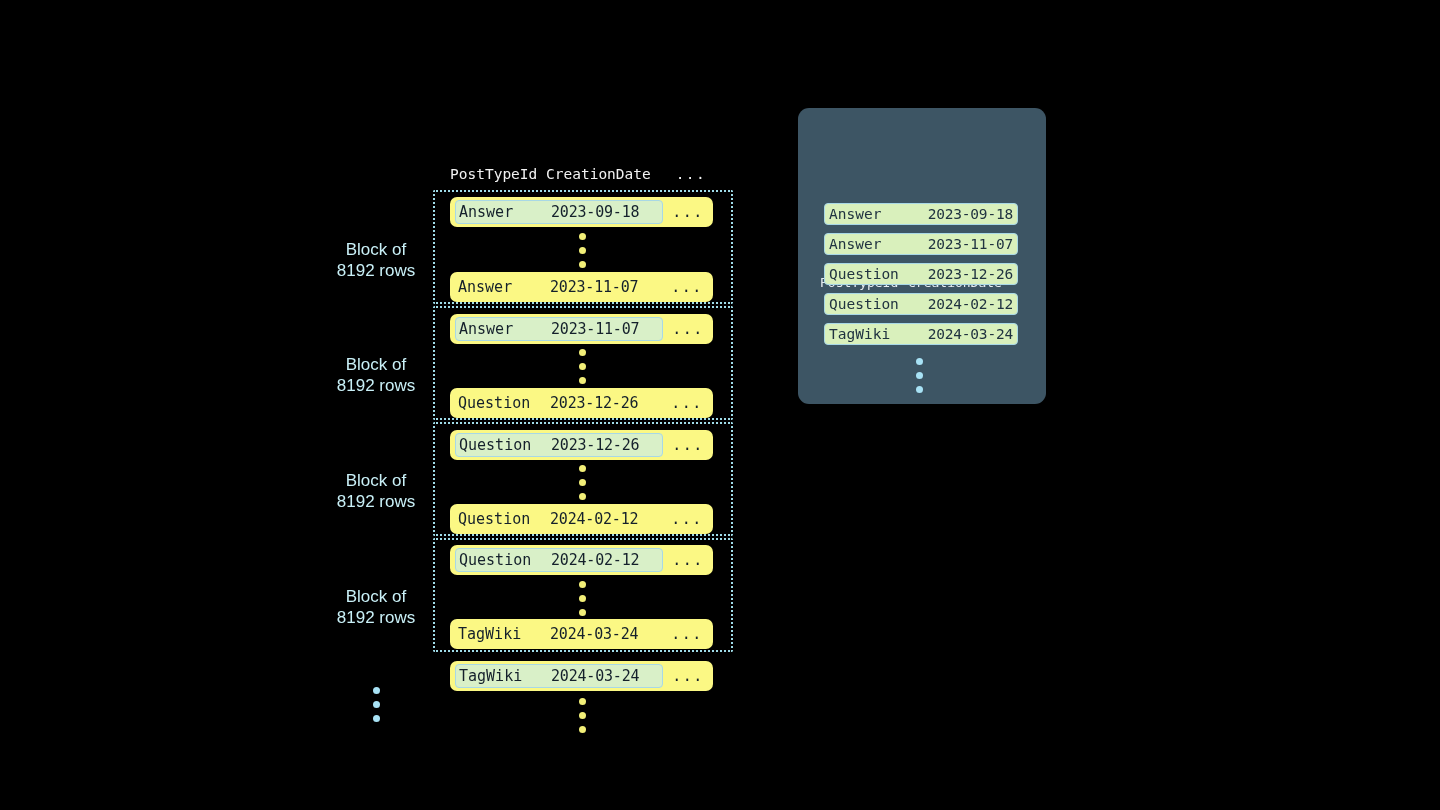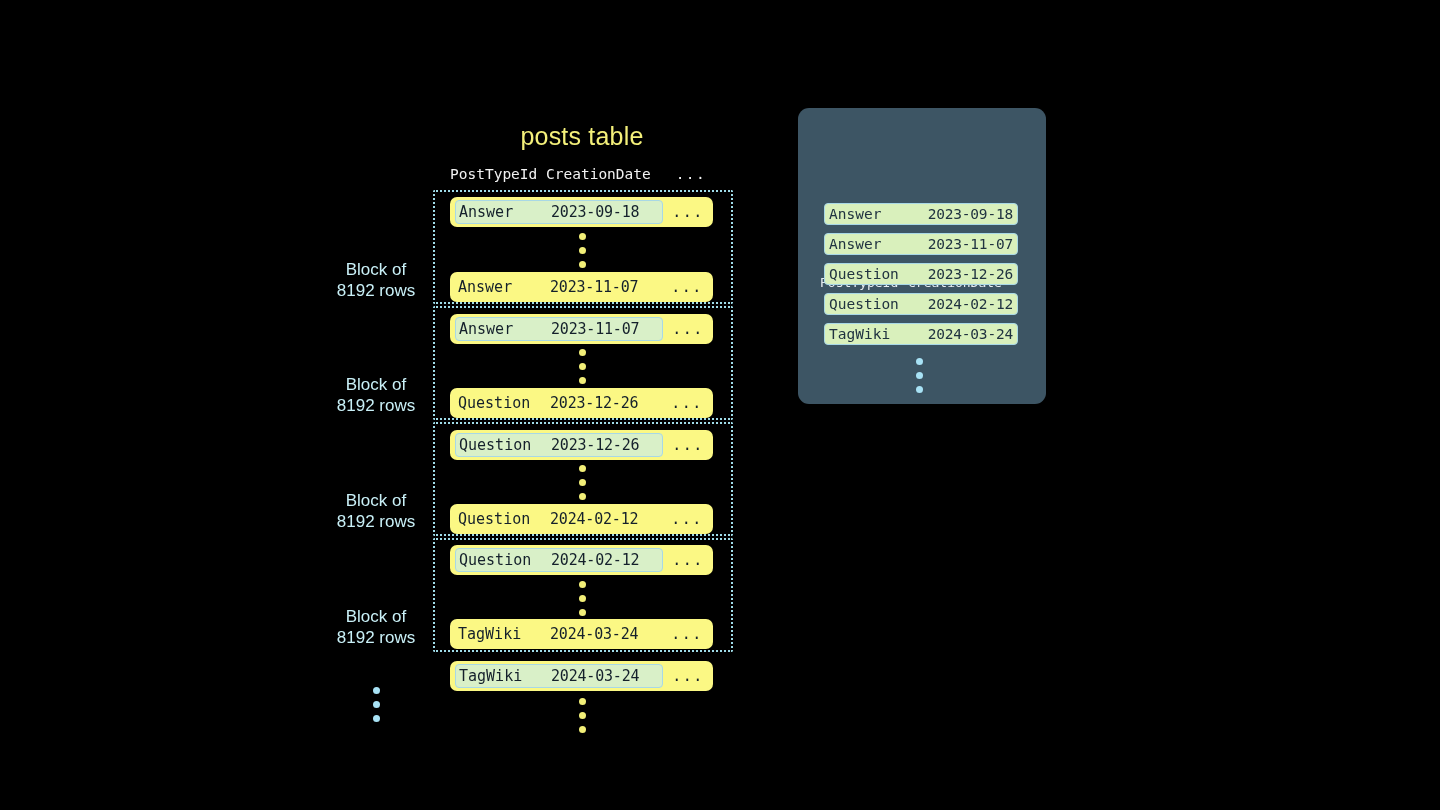--- a/index.html
+++ b/index.html
@@ -30,21 +30,21 @@
 
   
   .block {
     position: absolute;
     border: 2px dotted #9fdbe8;
     border-radius: 2px;
   }
   .block-label {
     position: absolute;
     width: 140px; text-align: center;
-    font-size: 17px; line-height: 21px; color: #c9f0f7; margin-top: 20px;
+    font-size: 17px; line-height: 21px; color: #c9f0f7;
   }
 
   
   .row {
     position: absolute;
     height: 30px;
     background: #fbf884;
     border-radius: 7px;
     display: flex; align-items: center;
     font-family: "DejaVu Sans Mono", "Liberation Mono", monospace;
@@ -106,21 +106,20 @@
     padding: 0 4px;
   }
   .pi-row .pc-type { width: 86px; }
   .pi-row .pc-date { flex: 1; text-align: right; letter-spacing: -.2px; }
 </style>
 </head>
 <body>
 
 <div id="stage">
 
-  <div id="posts-title">posts table</div>
 
   <div id="posts-colheaders">
     <span class="ch-type">PostTypeId</span>
     <span class="ch-date">CreationDate</span>
     <span class="ch-more">...</span>
   </div>
 
   <div class="block" style="left:433px; top:190px; width:300px; height:114px;"></div>
   <div class="block-label" style="left:306px; top:239px;">
     <div>Block of</div>

